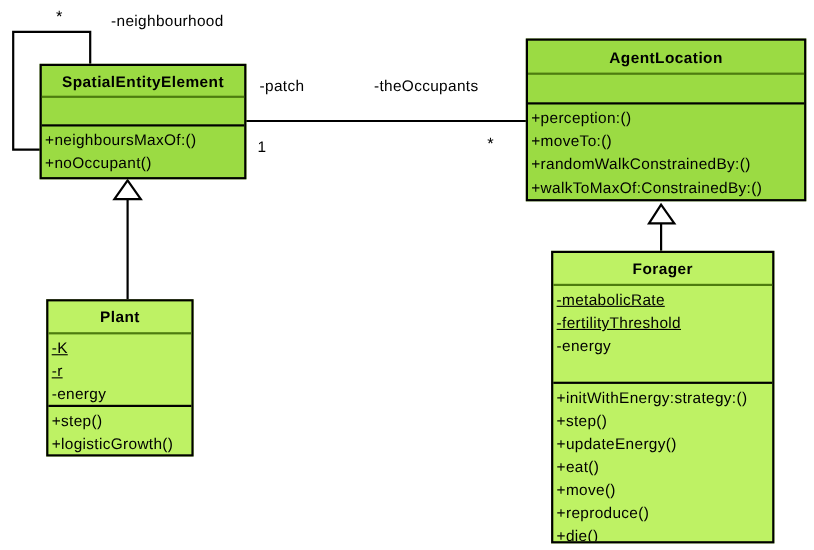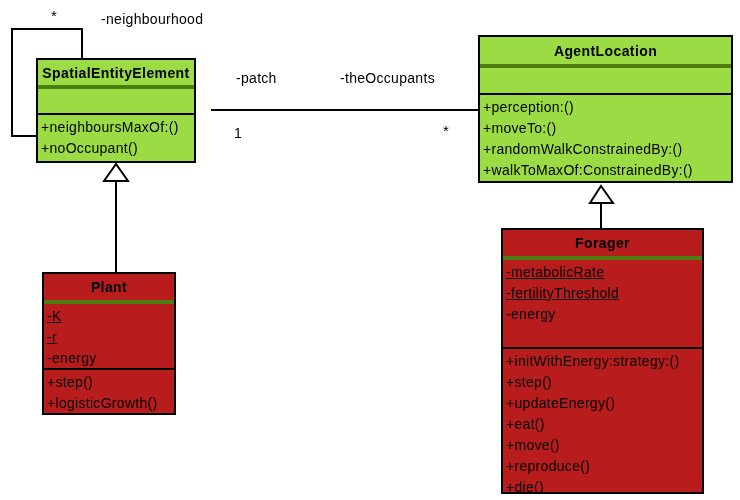--- a/index.html
+++ b/index.html
@@ -12,25 +12,25 @@
     font-family: "Liberation Sans", "DejaVu Sans", sans-serif;
     color: #000;
     overflow: hidden;
   }
   #wires { position: absolute; left: 0; top: 0; width: 740px; height: 500px; }
   .class-box {
     position: absolute;
     border: 2px solid #000;
     display: flex;
     flex-direction: column;
-    background: #b91c1c;
+    background: #bef264;
   }
   .class-box.green { background: var(--green, #9BDB43); }
   .compartment-title {
-    border-bottom: 4px solid #4d7c0f;
+    border-bottom: 2px solid #4d7c0f;
     font-weight: bold;
     font-size: 14px;
     letter-spacing: 0.4px;
     display: flex;
     align-items: center;
     justify-content: center;
     flex: 0 0 auto;
   }
   .compartment-attrs {
     border-bottom: 2px solid #000;
@@ -69,21 +69,21 @@
 
     <line x1="211" y1="110" x2="479" y2="110" stroke="#000" stroke-width="2"></line>
 
     <line x1="116" y1="272" x2="116" y2="181" stroke="#000" stroke-width="2"></line>
     <polygon points="116,164 104,181 128,181" fill="#fff" stroke="#000" stroke-width="2"></polygon>
 
     <line x1="601" y1="228" x2="601" y2="203" stroke="#000" stroke-width="2"></line>
     <polygon points="601,186 590,203 613,203" fill="#fff" stroke="#000" stroke-width="2"></polygon>
   </svg>
 
-  <div class="class-box green" style="left:36px; top:58px; width:160px; height:105px;">
+  <div class="class-box green" style="left:36px; top:58px; width:188px; height:105px;">
     <div class="compartment-title" style="height:29px;">SpatialEntityElement</div>
     <div class="compartment-attrs" style="height:26px;"></div>
     <div class="compartment-methods">
         <div class="member">+neighboursMaxOf:()</div>
         <div class="member">+noOccupant()</div>
       </div>
   </div>
 
   <div class="class-box green" style="left:478px; top:35px; width:255px; height:148px;">
     <div class="compartment-title" style="height:31px;">AgentLocation</div>

